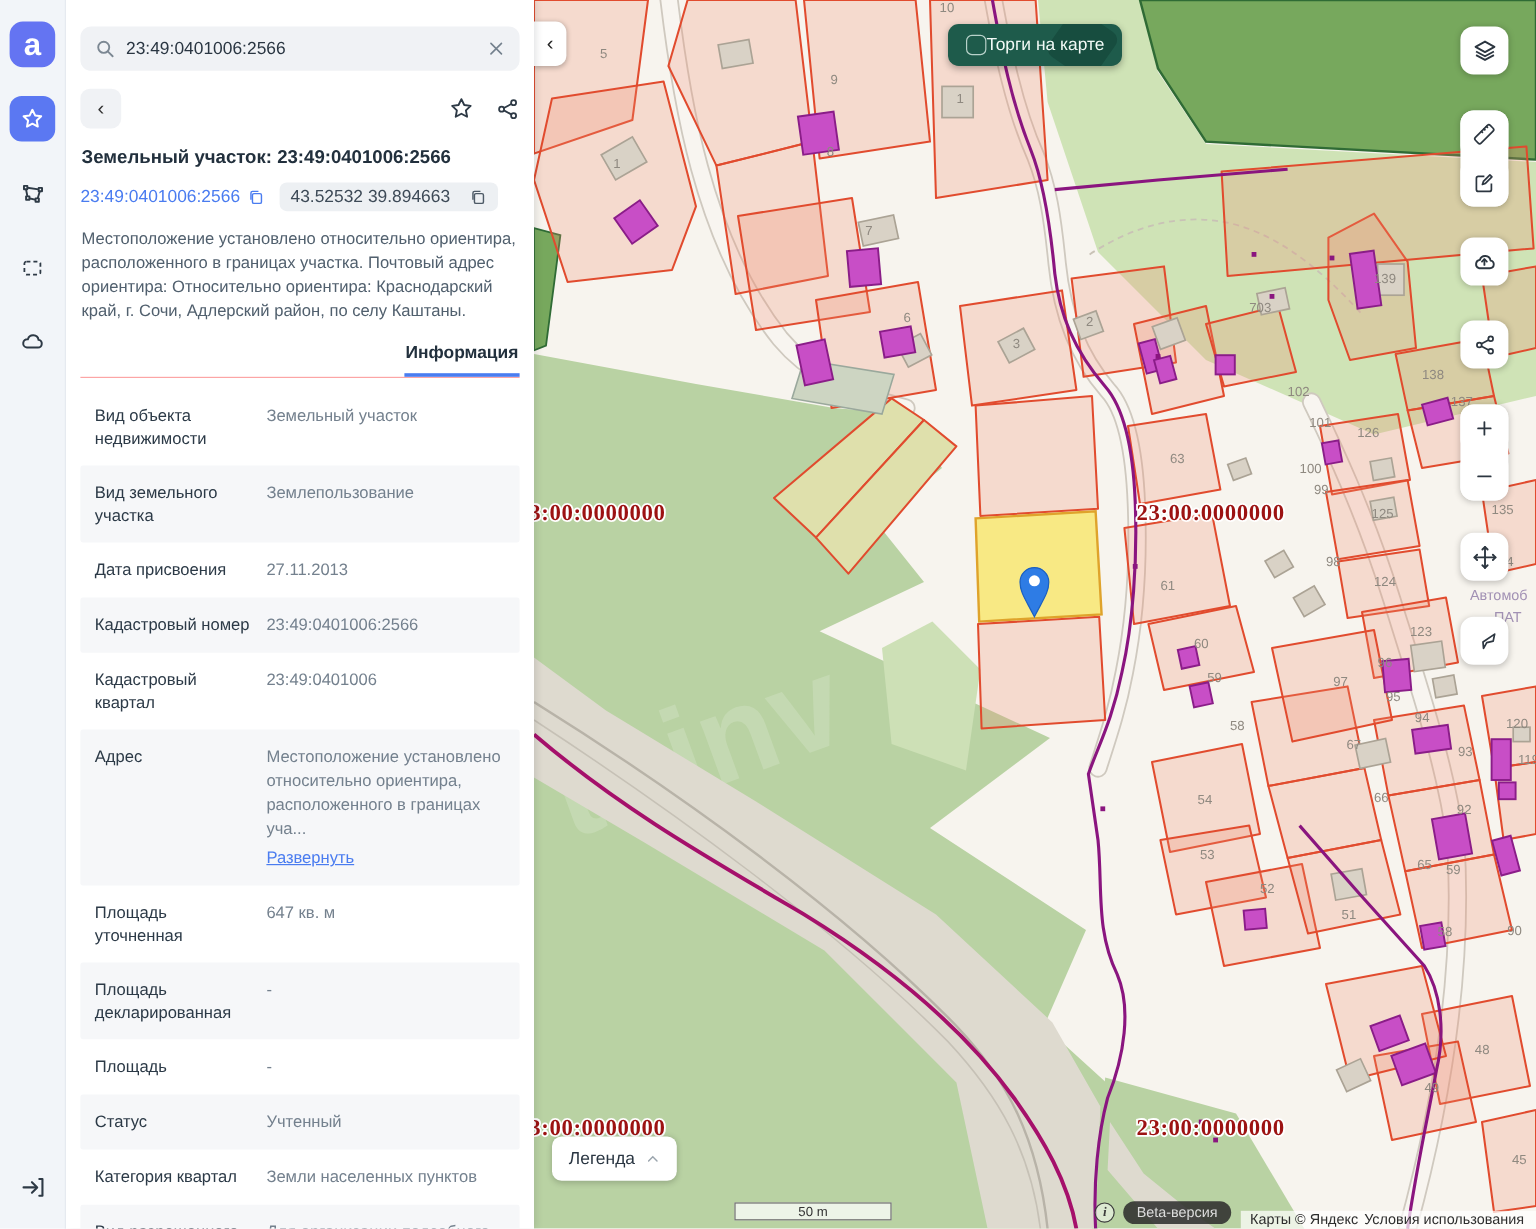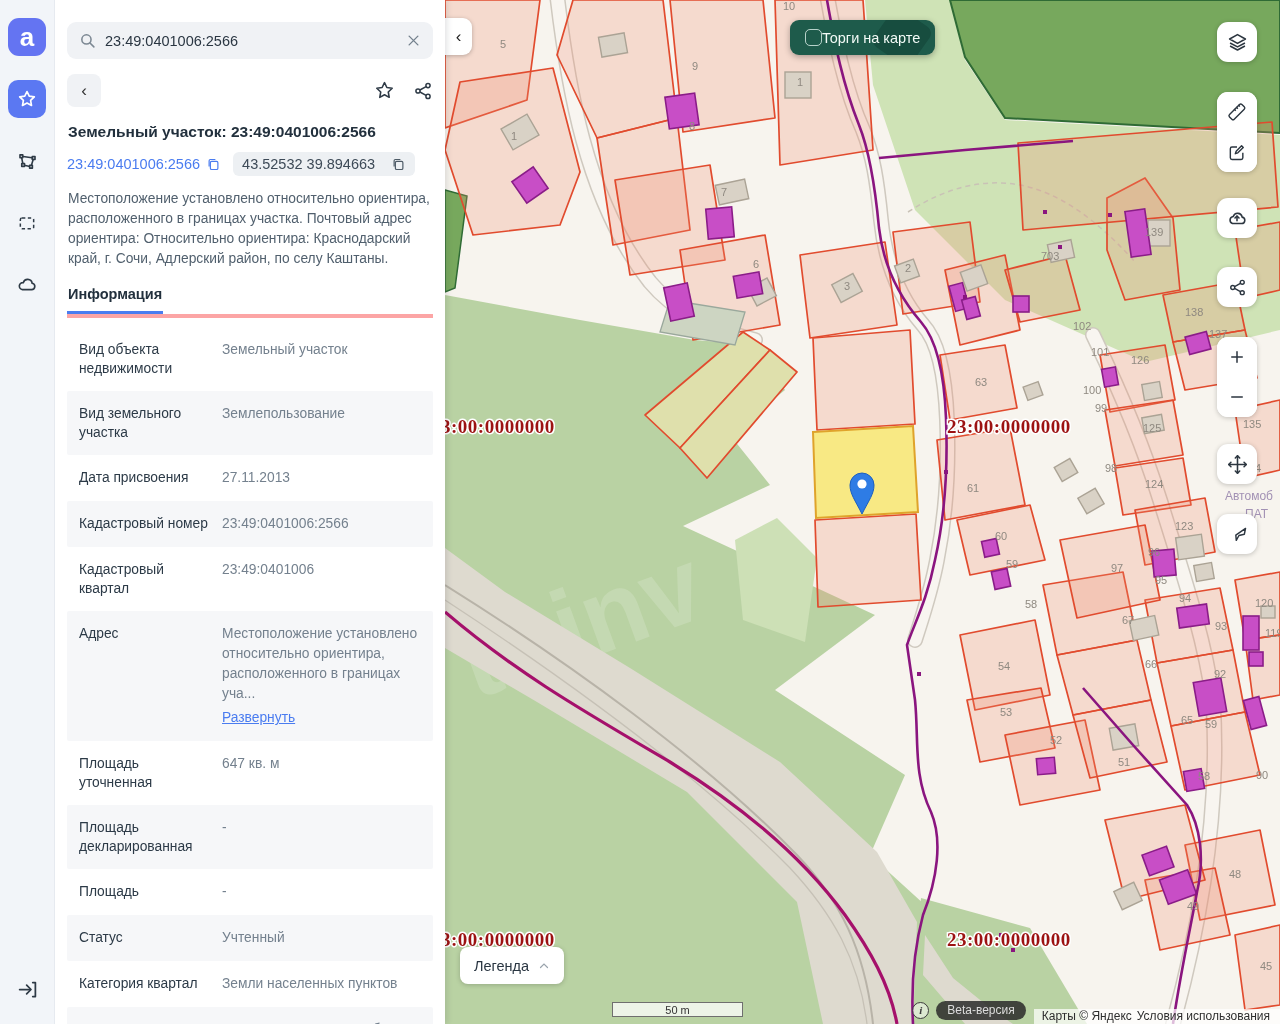--- a/index.html
+++ b/index.html
@@ -35,21 +35,21 @@
   .obj-toolbar .grow { flex:1; }
   .tool-ic { background:none; border:none; cursor:pointer; color:#2e3a46; margin-left:18px;
     display:flex; align-items:center; }
   .obj-title { margin:16px 0 0 1px; font-size:15.5px; font-weight:bold; color:#22303d; }
   .chips { display:flex; align-items:center; gap:12px; margin-top:11px; }
   .chip-link { display:flex; align-items:center; gap:6px; color:#4a7cf0; font-size:14.5px; cursor:pointer; }
   .chip-gray { display:flex; align-items:flex-end; gap:16px; background:#edf0f3;
     border-radius:6px; padding:4px 9px; font-size:14.5px; color:#3d4a57; }
   .copy-ic { cursor:pointer; display:flex; }
   .obj-desc { margin:13px 1px 0; font-size:13.8px; line-height:20px; color:#51606e; }
-  .tabbar { margin-top:16px; border-bottom:4px solid #fca5a5; }
+  .tabbar { margin-top:16px; border-bottom:1px solid #fca5a5;text-align:right; }
   .tab { display:inline-block; padding:0 1px 9px; font-size:14.5px; font-weight:bold;
     color:#22303d; border-bottom:3px solid #4a7df0; cursor:pointer; }
   .itable { margin-top:9px; }
   .irow { display:flex; padding:13px 10px 13px 12px; border-radius:2px; }
   .irow:nth-child(even) { background:#f6f7f9; }
   .irow .lbl { width:132px; flex:none; font-size:13.8px; line-height:19px; color:#2c3a47; }
   .irow .val { flex:1; padding-left:11px; font-size:13.8px; line-height:20px; color:#74818e; }
   .expand { display:inline-block; margin-top:4px; color:#4a7cf0; text-decoration:underline;
     cursor:pointer; font-size:13.8px; }
 

